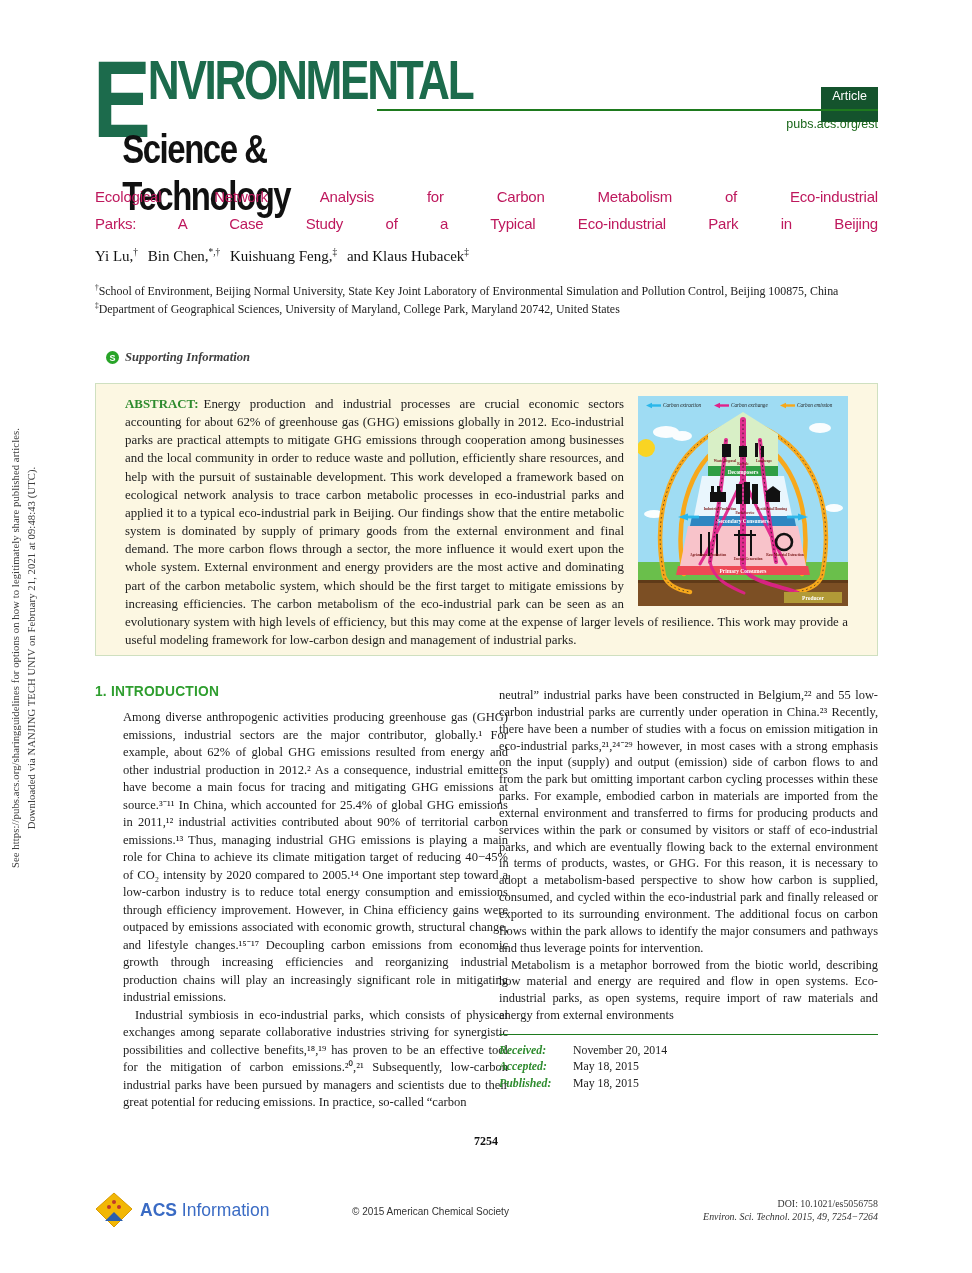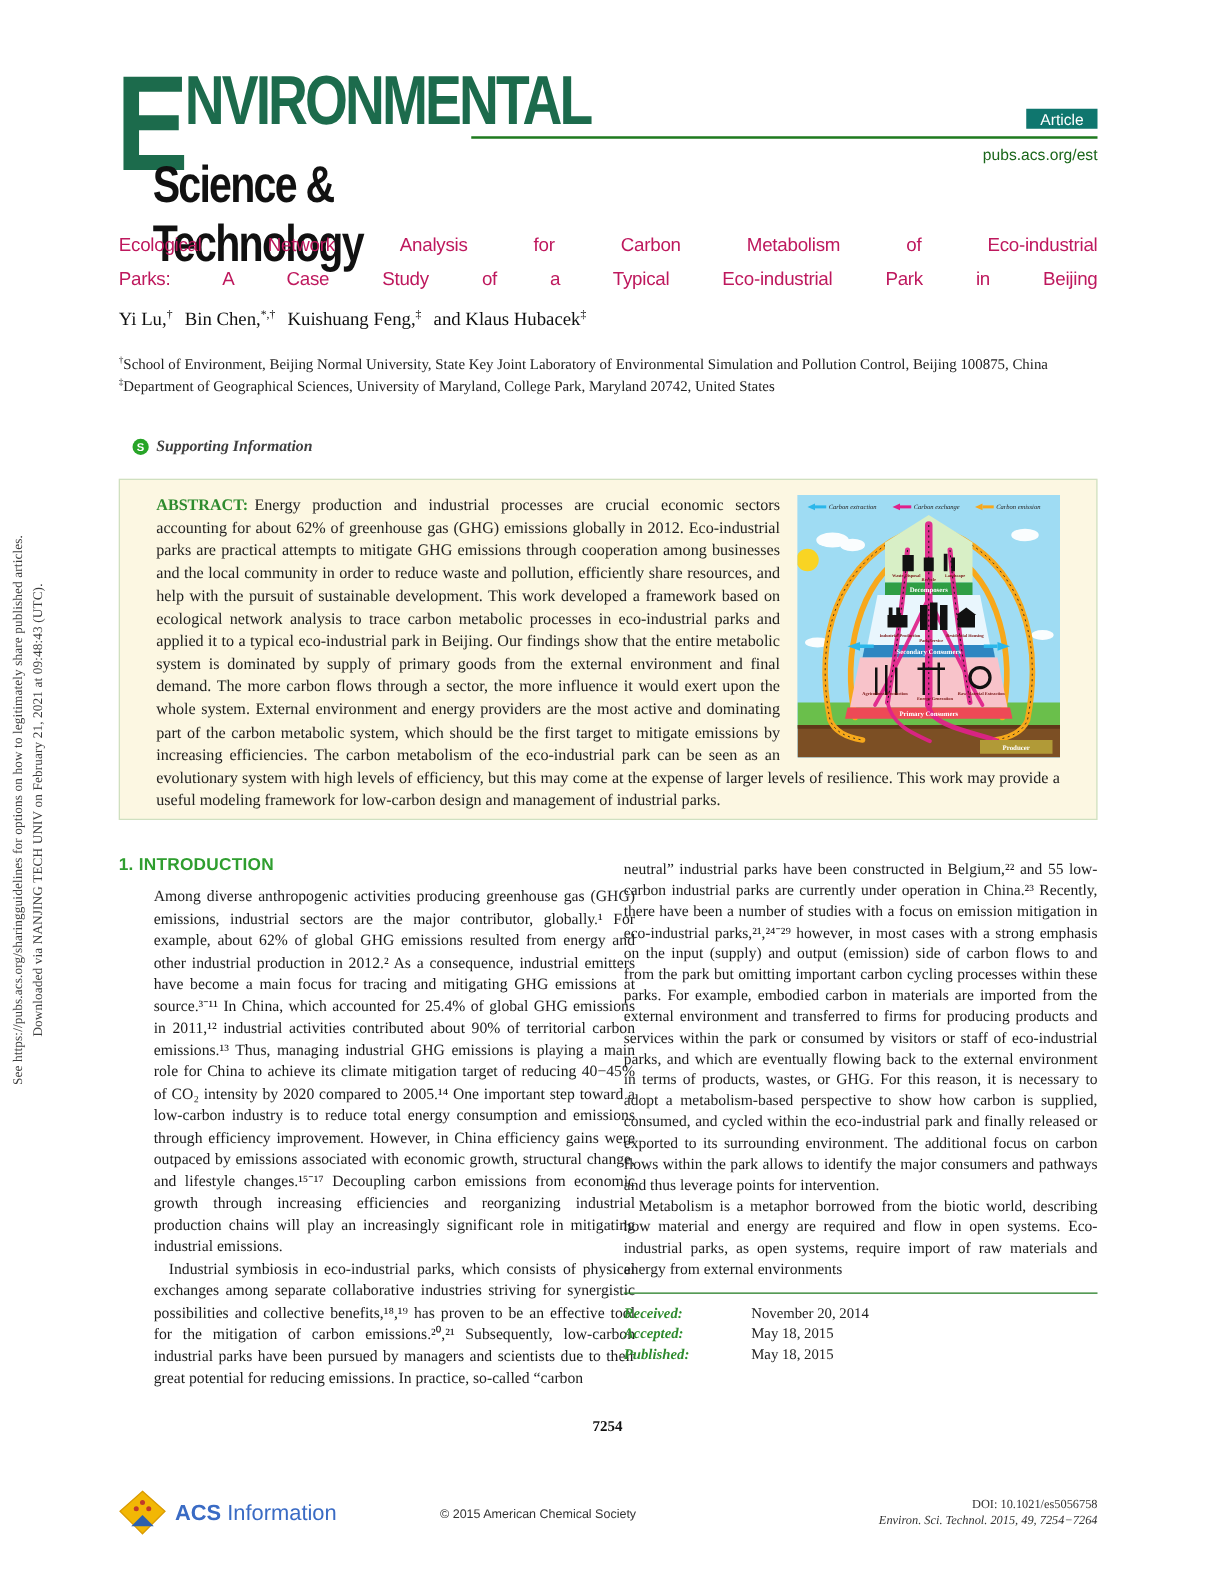--- a/index.html
+++ b/index.html
@@ -20,22 +20,22 @@
 
   
   .logo-block { position:absolute; left:93px; top:58px; width:290px; height:110px;
                 font-family:"Liberation Sans", sans-serif; transform:scale(0.94,1.18); transform-origin:0 0; }
   .logo-line1 { display:flex; align-items:flex-start; }
   .logo-e { font-size:92px; line-height:0.78; font-weight:bold; color:#1c6b4c; letter-spacing:-3px; }
   .logo-rest { font-size:47px; line-height:0.82; font-weight:bold; color:#1c6b4c; letter-spacing:-2.5px; }
   .logo-line2 { margin-left:31px; margin-top:-15px; font-size:35px; font-weight:bold; color:#111;
                 letter-spacing:-1.5px; }
   .article-badge {
-    position:absolute; right:94px; top:87px; background:#0f766e; color:#fff;
-    font-family:"Liberation Sans", sans-serif; font-size:12.5px; padding:2px 11px 0;
+    position:absolute; right:94px; top:87px; background:#14532d; color:#fff;
+    font-family:"Liberation Sans", sans-serif; font-size:12.5px; padding:2px 11px 19px;
   }
   .header-rule { position:absolute; left:377px; top:109px; width:501px; height:2px; background:#1e7a1e; }
   .site-url { position:absolute; right:94px; top:117px; font-family:"Liberation Sans", sans-serif;
               font-size:12.5px; color:#1a661a; text-decoration:none; }
 
   
   .title { position:absolute; left:95px; top:183px; width:783px;
            font-family:"Liberation Sans", sans-serif; font-weight:normal; color:#be185d;
            font-size:15px; line-height:27px; letter-spacing:-0.2px; }
   .title div { text-align:justify; text-align-last:justify; }
@@ -62,21 +62,21 @@
                    font-weight:bold; font-size:13.8px; color:#2f9e2f; letter-spacing:0.2px; }
   .col { position:absolute; text-align:justify; color:#1c1c1c; }
   .col p { margin:0; }
   .col p.indent { text-indent:12px; }
   .col-left  { left:95px;  top:709px; width:385px; font-size:12.55px; line-height:17.5px;margin-left:28px; }
   .col-right { left:499px; top:687px; width:379px; font-size:12.45px; line-height:16.85px; }
 
   .dates-rule { margin-top:10px; border-top:1.6px solid #1e7a1e; width:100%; }
   .dates-block { margin-top:7px; font-size:11.8px; line-height:16.5px; text-align:left; }
   .date-label { display:inline-block; width:74px; font-weight:bold; font-style:italic; color:#2e8b2e; }
-  .date-value { color:#222;margin-left:28px; }
+  .date-value { color:#222; }
 
   
   .footer-logo { position:absolute; left:95px; top:1192px; }
   .acs-brand { position:absolute; left:140px; top:1200px; font-family:"Liberation Sans", sans-serif;
                font-size:17.5px; color:#3a6bc4; }
   .acs-brand b { font-weight:bold; } .acs-brand span { font-weight:normal; }
   .footer-copy { position:absolute; left:352px; top:1206px; font-family:"Liberation Sans", sans-serif;
                  font-size:10px; color:#333; }
   .footer-page { position:absolute; left:456px; top:1134px; width:60px; text-align:center;
                  font-weight:bold; font-size:12px; color:#111; }

